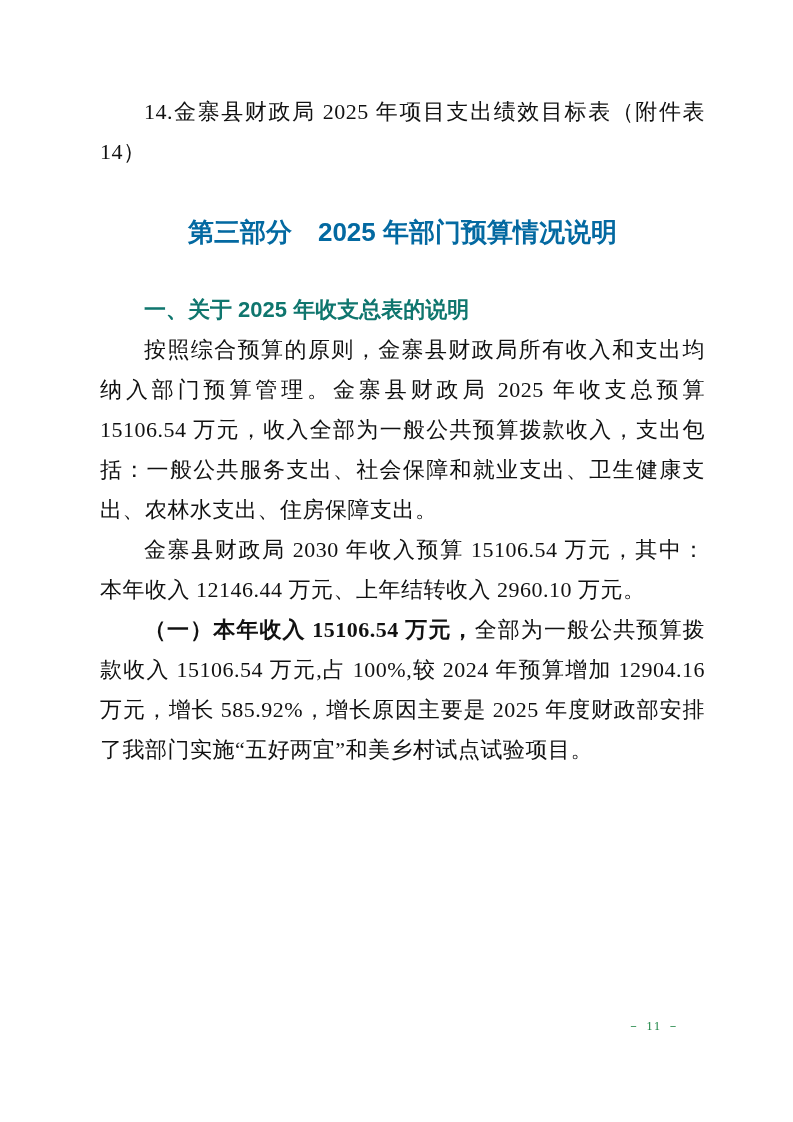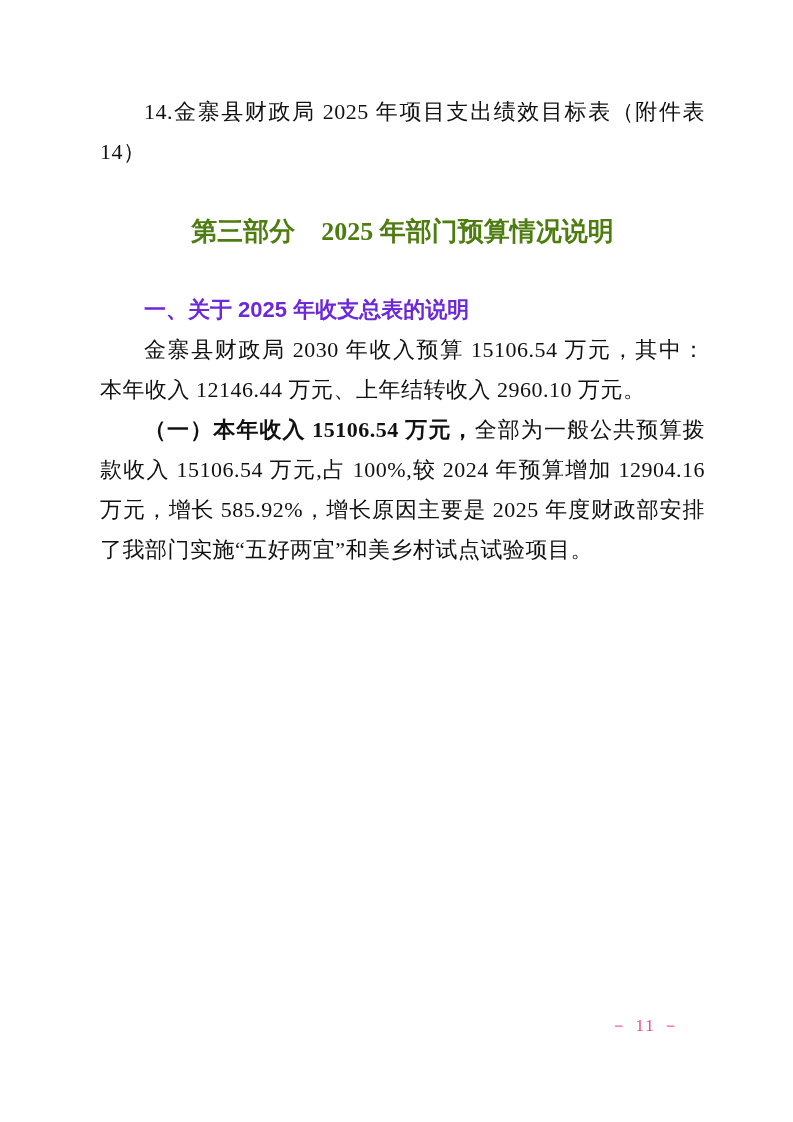--- a/index.html
+++ b/index.html
@@ -23,67 +23,68 @@
   .body-para {
     margin: 0;
     text-align: justify;
     text-indent: 2em;
     letter-spacing: 0.5px;
   }
   .doc-title {
     margin: 36px 0 0 0;
     text-align: center;
     text-indent: 0;
-    font-family: Liberation Serif, serif;
+    font-family: Liberation Sans, sans-serif;
     font-weight: 700;
     font-size: 26px;
     line-height: 48px;
-    color: #4d7c0f;
+    color: #0369a1;
     white-space: nowrap;
   }
   .sub-heading {
     margin: 0;
     text-indent: 2em;
     font-family: "Liberation Sans", "DejaVu Sans", sans-serif;
     font-weight: 700;
     font-size: 22px;
     line-height: 40px;
-    color: #6d28d9;
+    color: #0f766e;
   }
   .gap-after-title {
     height: 34px;
   }
   .lead-bold {
     font-weight: 700;
     font-family: Liberation Serif, serif;
   }
   .page-footer {
     position: absolute;
     right: 112px;
     top: 1014px;
     font-family: "Liberation Serif", "DejaVu Serif", serif;
-    font-size: 17px;
+    font-size: 12px;
     line-height: 24px;
-    color: #ec4899;
+    color: #15803d;
     letter-spacing: 2px;
   }
 </style>
 </head>
 <body>
 
 <div class="page">
 
   <p class="body-para">14.金寨县财政局 2025 年项目支出绩效目标表（附件表 14）</p>
 
   <h1 class="doc-title">第三部分　2025 年部门预算情况说明</h1>
 
   <div class="gap-after-title"></div>
 
   <h2 class="sub-heading">一、关于 2025 年收支总表的说明</h2>
 
+  <p class="body-para">按照综合预算的原则，金寨县财政局所有收入和支出均纳入部门预算管理。金寨县财政局 2025 年收支总预算 15106.54 万元，收入全部为一般公共预算拨款收入，支出包括：一般公共服务支出、社会保障和就业支出、卫生健康支出、农林水支出、住房保障支出。</p>
 
 
   <p class="body-para">金寨县财政局 2030 年收入预算 15106.54 万元，其中：本年收入 12146.44 万元、上年结转收入 2960.10 万元。</p>
 
   <p class="body-para">
     <span class="lead-bold">（一）本年收入 15106.54 万元，</span><span>全部为一般公共预算拨款收入 15106.54 万元,占 100%,较 2024 年预算增加 12904.16 万元，增长 585.92%，增长原因主要是 2025 年度财政部安排了我部门实施“五好两宜”和美乡村试点试验项目。</span>
   </p>
 
 
   <div class="page-footer">－ 11 －</div>

